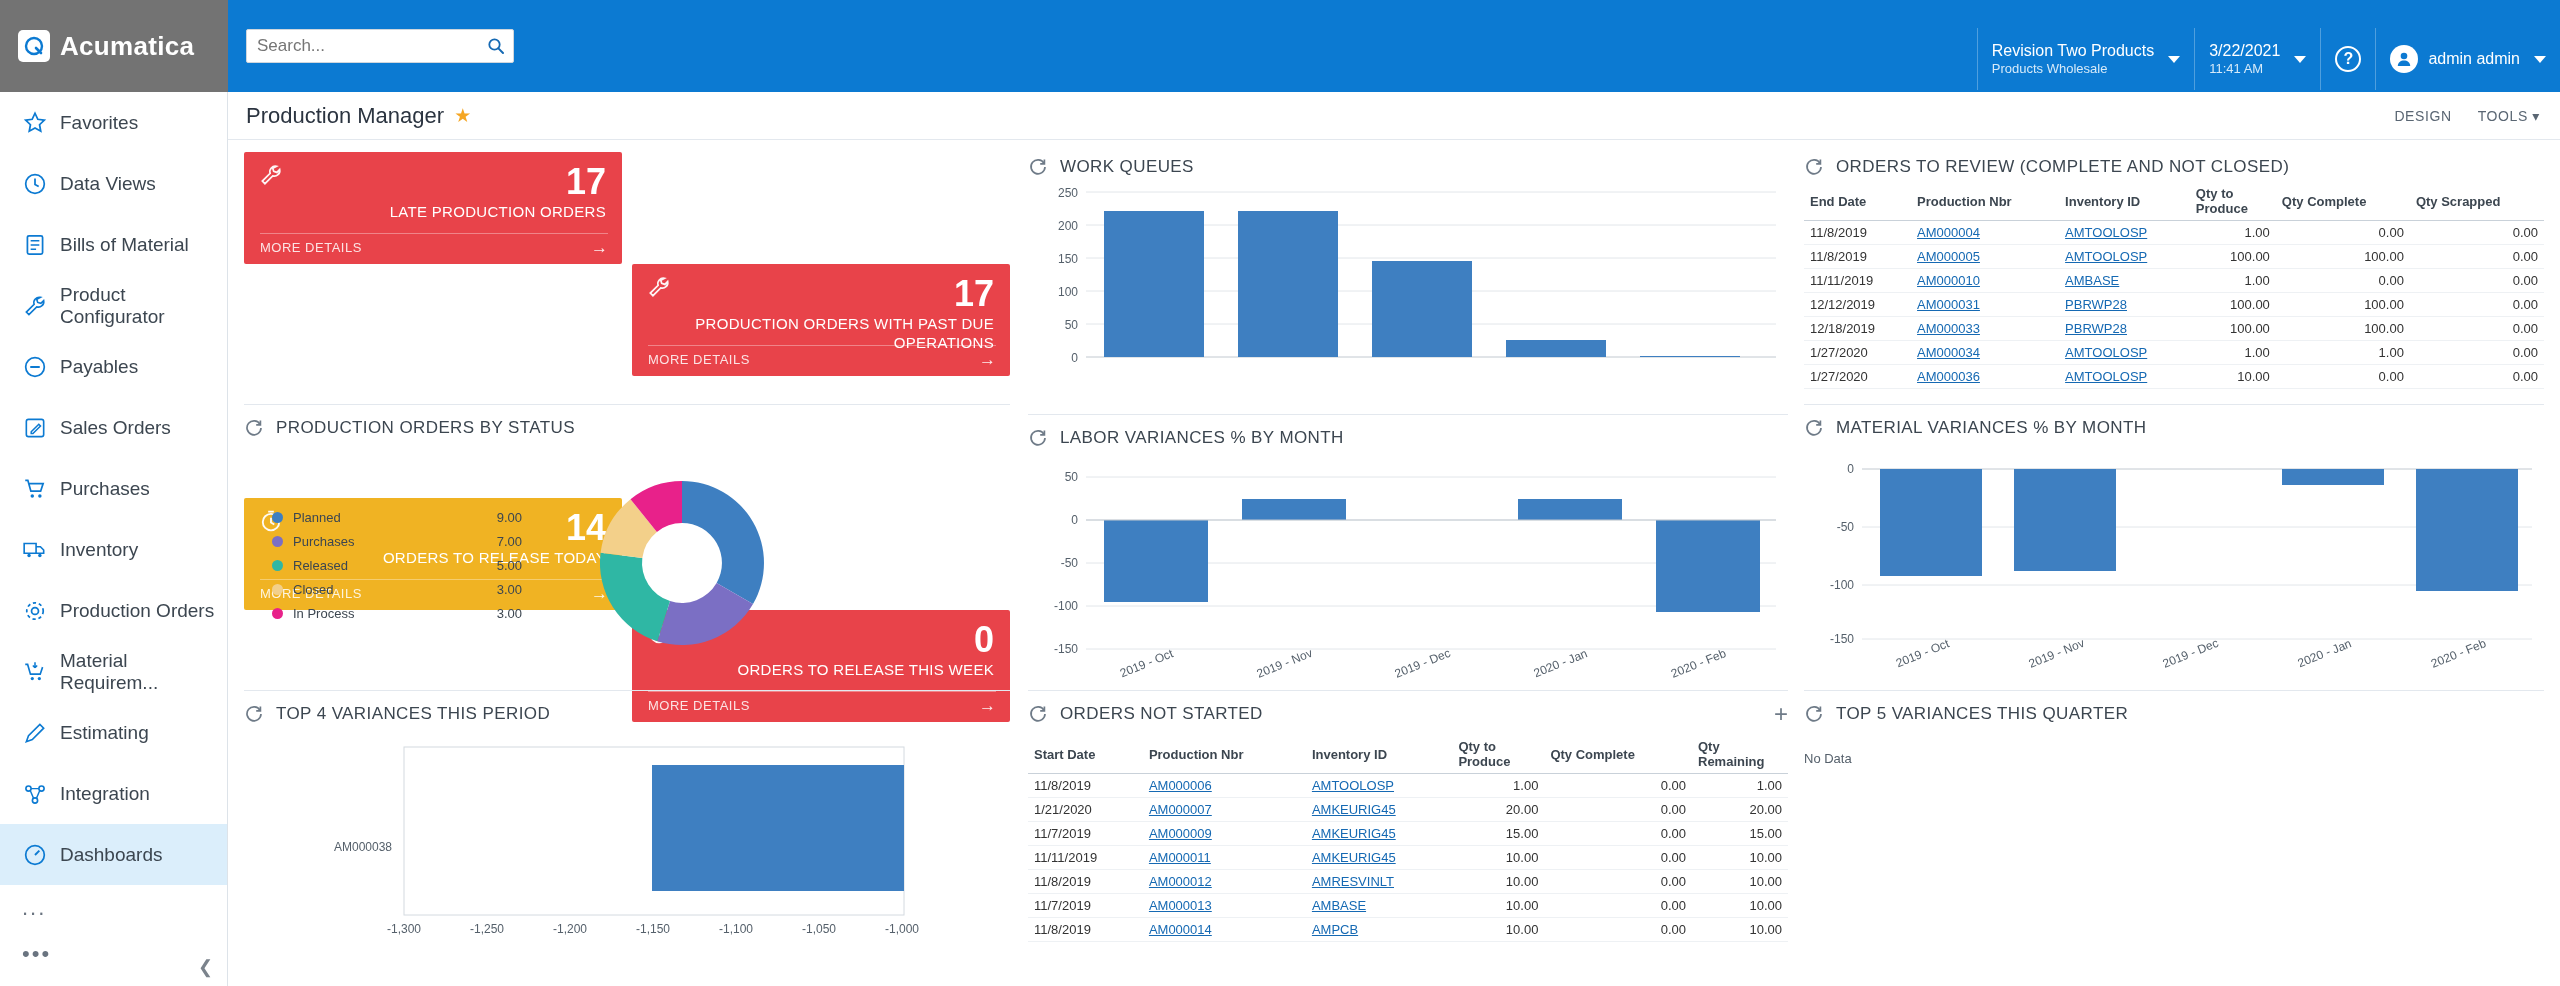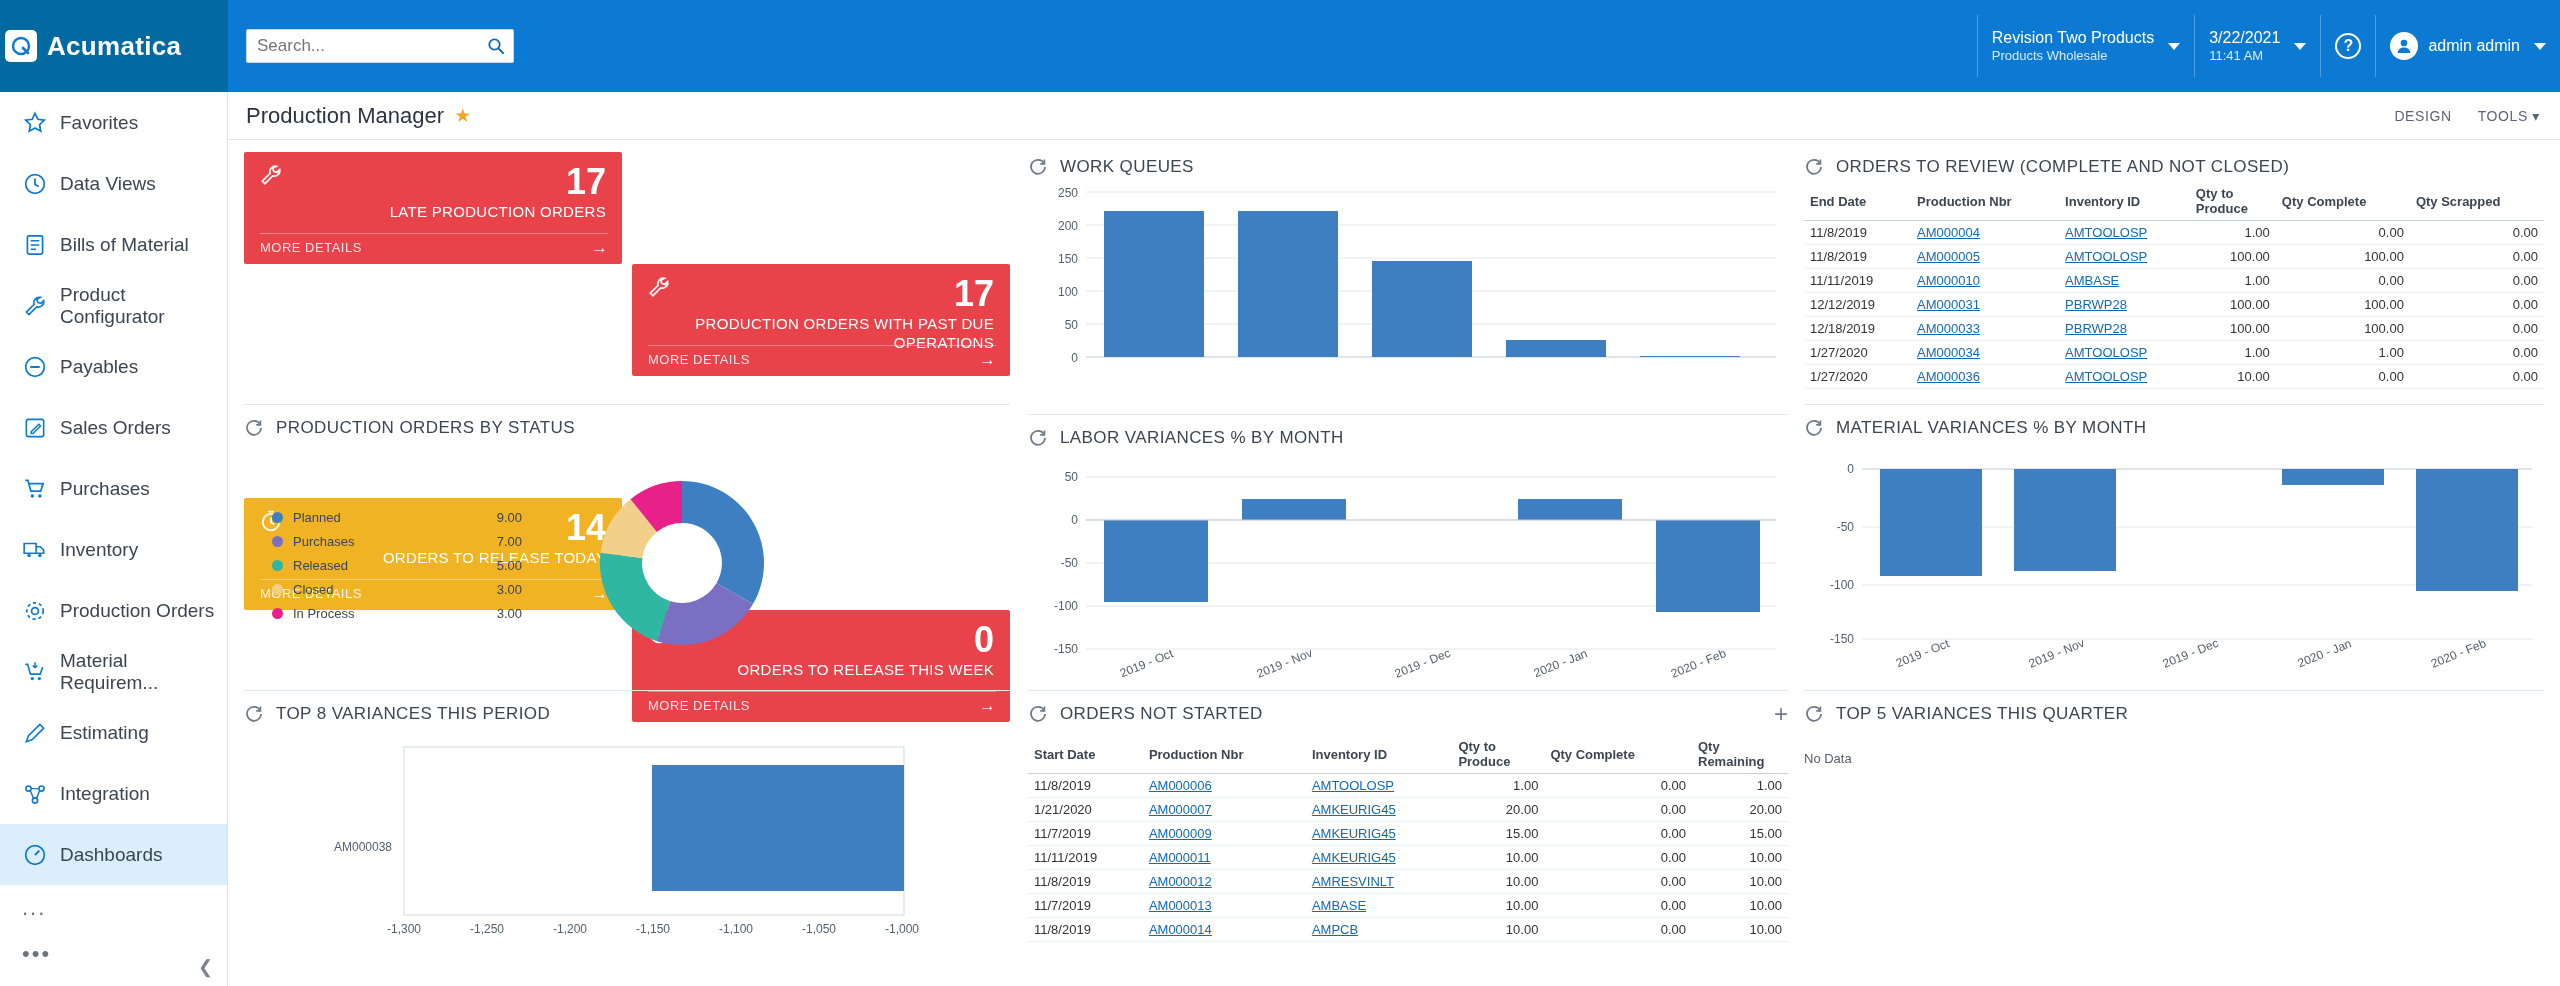--- a/index.html
+++ b/index.html
@@ -18,23 +18,23 @@
 
   
   .topbar {
     position: absolute; top: 0; left: 0;
     width: 2560px; height: 92px;
     background: #0c7ad2;
     display: flex; align-items: center;
   }
   .logo-block {
     width: 228px; height: 92px;
-    background: #0369a1;
+    background: #737373;
     display: flex; align-items: center; gap: 10px;
-    padding-left: 5px;
+    padding-left: 18px;
   }
   .logo-mark {
     width: 32px; height: 32px;
     border-radius: 5px;
     background: #ffffff;
     color: #0c7ad2;
     display: flex; align-items: center; justify-content: center;
     font-size: 21px; font-weight: bold;
   }
   .logo-text {
@@ -55,21 +55,21 @@
     margin-left: 8px;
     font-size: 17px; color: #333;
     font-family: "Liberation Sans", sans-serif;
   }
   .search-icon {
     position: absolute; right: 8px; top: 7px;
     width: 18px; height: 18px;
   }
   .top-right {
     margin-left: auto;
-    display: flex; align-items: center; height: 88px;
+    display: flex; align-items: flex-end; height: 88px;
   }
   .tr-cell {
     height: 62px;
     display: flex; align-items: center;
     padding: 0 14px;
     color: #ffffff;
     border-left: 1px solid rgba(255,255,255,.28);
   }
   .tr-stack { display: flex; flex-direction: column; justify-content: center; line-height: 1.25; }
   .tr-main { font-size: 16px; }
@@ -664,21 +664,21 @@
     </div>
 
     <div class="widget" style="left:16px; top:550px; width:766px; height:290px; border-top:1px solid #e3e8ee;">
       <div class="w-head" style="margin-top:8px;">
         <span class="refresh">
           <svg width="20" height="20" viewBox="0 0 20 20">
               <path d="M16 6.2A7 7 0 1 0 17 10" fill="none" stroke="#6f7b88" stroke-width="1.7"></path>
               <path d="M16.4 2.6v4.2h-4.2" fill="none" stroke="#6f7b88" stroke-width="1.7"></path>
             </svg>
         </span>
-        <span class="w-title">TOP 8 VARIANCES THIS PERIOD</span>
+        <span class="w-title">TOP 4 VARIANCES THIS PERIOD</span>
       </div>
       <div class="chart-box">
         <svg width="766" height="236" viewBox="0 0 766 236">
           <text class="axis-lbl" x="148" y="122" text-anchor="end">AM000038</text>
           <rect x="160" y="18" width="500" height="168" fill="none" stroke="#d4dae0" stroke-width="1"></rect>
           <rect class="bar" x="408" y="36" width="252" height="126"></rect>
           <g>
             <text class="axis-lbl" x="160" y="204" text-anchor="middle">-1,300</text>
             <text class="axis-lbl" x="243" y="204" text-anchor="middle">-1,250</text>
             <text class="axis-lbl" x="326" y="204" text-anchor="middle">-1,200</text>

